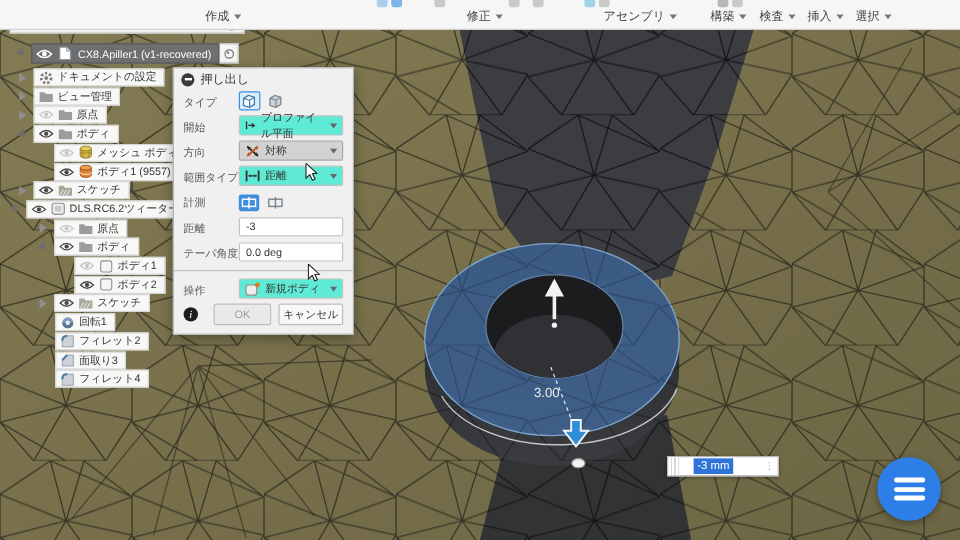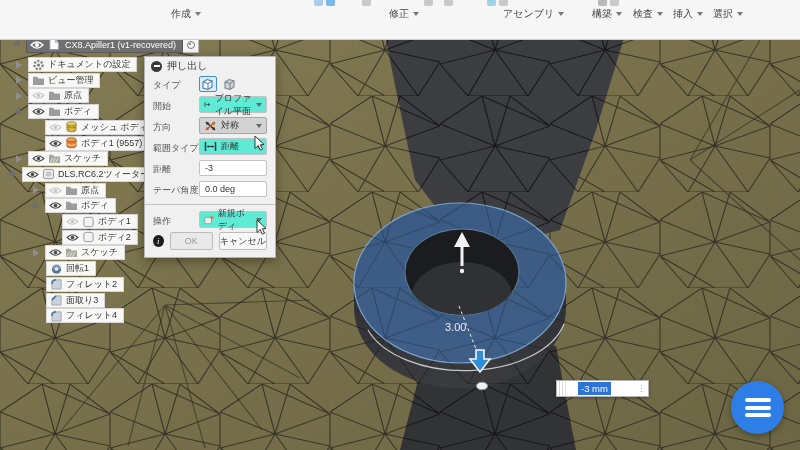--- a/index.html
+++ b/index.html
@@ -4,21 +4,21 @@
 <style>
   html,body{margin:0;padding:0;background:#222;}
   *{box-sizing:border-box;font-family:"Liberation Sans","DejaVu Sans",sans-serif;}
   .stage{position:relative;width:800px;height:450px;overflow:hidden;background:#76704b;}
 
   
   .viewport{position:absolute;inset:0;}
   .viewport svg{display:block;}
 
   
-  .toolbar{position:absolute;left:0;top:0;width:800px;height:40px;background:#f6f6f6;border-bottom:1px solid #cfcfcf;z-index:30;}
+  .toolbar{position:absolute;left:0;top:0;width:800px;height:25px;background:#f6f6f6;border-bottom:1px solid #cfcfcf;z-index:30;}
   .menu{position:absolute;top:7px;display:flex;align-items:center;gap:4px;font-size:10px;color:#444;cursor:default;}
   .menu .caret{width:0;height:0;border-left:3.5px solid transparent;border-right:3.5px solid transparent;border-top:4px solid #777;}
   .tbico{position:absolute;top:0;width:9px;height:6px;border-radius:0 0 2px 2px;}
 
   
   .bheader{position:absolute;left:8px;top:12px;width:196px;height:16px;background:#f1f1f1;border:1px solid #c6c6c6;display:flex;align-items:center;padding:0 5px;font-size:9.5px;color:#333;z-index:20;}
   .bheader .chev{color:#666;font-size:10px;letter-spacing:-2px;margin-right:6px;}
   .bheader .dot{margin-left:auto;width:9px;height:9px;border-radius:50%;background:#4a4a4a;border:1.5px solid #6d6d6d;}
   .bheader .rchev{color:#8a8a8a;font-size:9px;margin-left:4px;}
   .rootrow{position:absolute;left:26px;top:36px;height:17px;display:flex;align-items:center;z-index:20;}
@@ -27,21 +27,21 @@
   .rootact i{width:8px;height:8px;border:1.6px solid #777;border-radius:50%;display:block;position:relative;}
   .rootact i::after{content:"";position:absolute;left:1.4px;top:1.4px;width:2.4px;height:2.4px;border-radius:50%;background:#777;}
   .exp{position:absolute;width:0;height:0;border-top:4px solid transparent;border-bottom:4px solid transparent;border-left:6px solid #8f8f8f;z-index:21;}
   .exp.open{transform:rotate(45deg);border-left-color:#6e6e6e;}
   #tree-rows{position:absolute;inset:0;z-index:20;pointer-events:none;}
   .trow{position:absolute;height:15px;display:flex;align-items:center;pointer-events:auto;}
   .tbar{display:inline-flex;align-items:center;background:rgba(252,252,252,.97);border:1px solid #d6d6d6;height:15px;padding:0 6px 0 3px;gap:3px;font-size:9px;color:#333;white-space:nowrap;}
   .tbar svg{flex:0 0 auto;}
 
   
-  .dialog{position:absolute;left:144px;top:56px;width:132px;background:#f0f0f0;border:1px solid #b3b3b3;box-shadow:0 3px 10px rgba(0,0,0,.35);z-index:40;font-size:9px;color:#444;}
+  .dialog{position:absolute;left:144px;top:56px;width:151px;background:#f0f0f0;border:1px solid #b3b3b3;box-shadow:0 3px 10px rgba(0,0,0,.35);z-index:40;font-size:9px;color:#444;}
   .dhead{height:18px;display:flex;align-items:center;gap:5px;padding:0 6px;color:#333;font-size:10px;}
   .dgrip{width:11px;height:11px;border-radius:50%;background:#3a3a3a;position:relative;}
   .dgrip::after{content:"";position:absolute;left:2.5px;top:4.8px;width:6px;height:1.6px;background:#fff;}
   .drow{display:flex;align-items:flex-end;height:17px;margin:0 8px 4px 8px;}
   .dlabel{width:46px;flex:0 0 46px;color:#555;}
   .dd{flex:1;height:17px;background:#5eead4;border:1px solid #c3c3c3;border-radius:2px;display:flex;align-items:center;gap:4px;padding:0 4px;color:#333;}
   .dd .caret{margin-left:auto;width:0;height:0;border-left:3.5px solid transparent;border-right:3.5px solid transparent;border-top:4px solid #666;}
   .dd.hover{background:#d2d2d2;border-color:#a8a8a8;}
   .din{flex:1;height:16px;background:#fff;border:1px solid #c3c3c3;border-radius:2px;display:flex;align-items:center;padding:0 5px;color:#333;}
   .chip{display:flex;align-items:center;gap:4px;background:#3f8edd;border:1px solid #2f77c2;border-radius:2px;height:16px;padding:0 6px;color:#fff;}
@@ -475,20 +475,35 @@
             <path d="M1.5,1 v9 M11.5,1 v9" stroke="#333" stroke-width="1.5"></path>
             <path d="M3,5.5 h7" stroke="#333" stroke-width="1.1"></path>
             <polygon points="3,5.5 5,4.2 5,6.8" fill="#333"></polygon>
             <polygon points="10,5.5 8,4.2 8,6.8" fill="#333"></polygon>
           </svg>
         <span>距離</span>
         <i class="caret"></i>
       </span>
     </div>
 
+    <div class="drow">
+      <span class="dlabel">計測</span>
+      <span class="mico sel">
+        <svg width="13" height="10" viewBox="0 0 13 10">
+            <rect x="1" y="2" width="11" height="6" fill="none" stroke="#fff" stroke-width="1.2"></rect>
+            <path d="M6.5,0 v10" stroke="#fff" stroke-width="1.2"></path>
+          </svg>
+      </span>
+      <span class="mico">
+        <svg width="13" height="10" viewBox="0 0 13 10">
+            <rect x="1" y="2" width="11" height="6" fill="none" stroke="#7d868f" stroke-width="1.2"></rect>
+            <path d="M6.5,0 v10" stroke="#7d868f" stroke-width="1.2"></path>
+          </svg>
+      </span>
+    </div>
 
     <div class="drow">
       <span class="dlabel">距離</span>
       <span class="din">
           <span>-3</span>
         </span>
     </div>
 
     <div class="drow">
       <span class="dlabel">テーパ角度</span>

